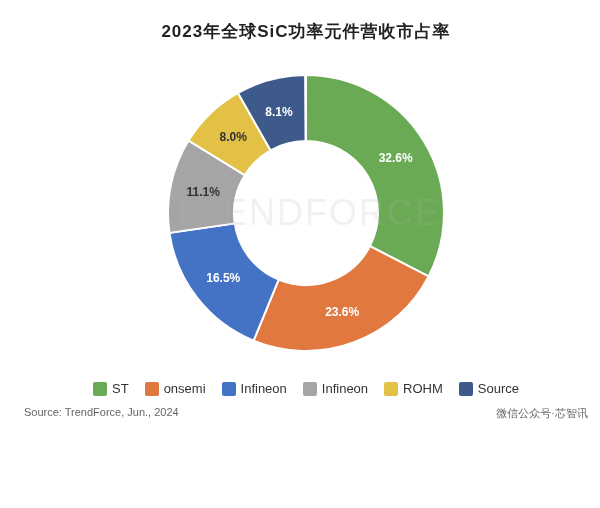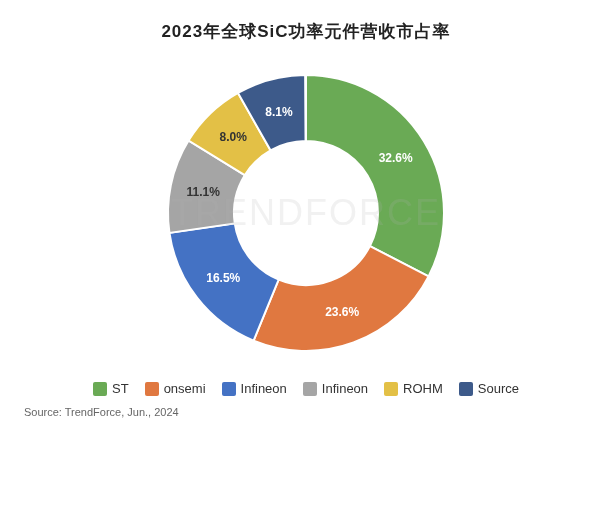--- a/index.html
+++ b/index.html
@@ -148,14 +148,15 @@
         <span>ROHM</span>
       </div>
       <div class="legend-item">
         <div class="legend-color" style="background: rgb(61, 90, 138);"></div>
         <span>Source</span>
       </div>
     </div>
 
   <div class="footer">
     <span class="source">Source: TrendForce, Jun., 2024</span>
+    <span class="brand">微信公众号·芯智讯</span>
   </div>
 </div>
 
 </body></html>

